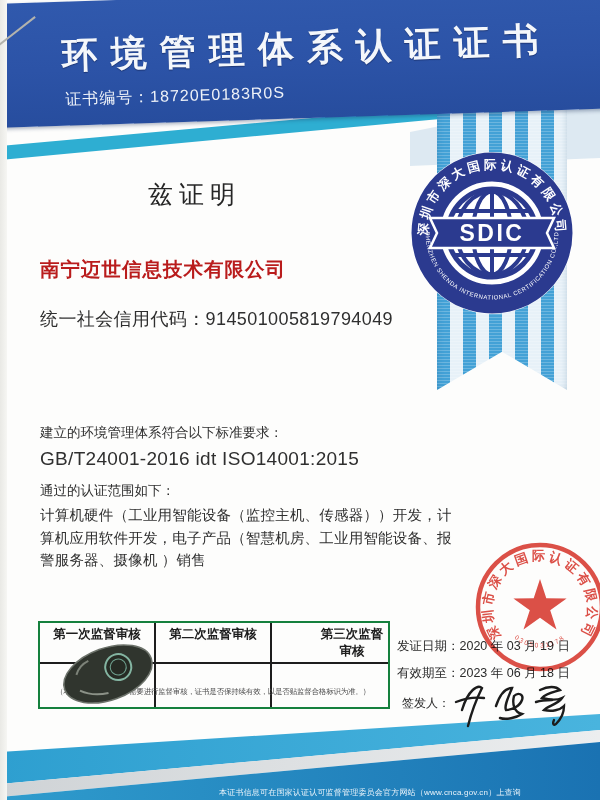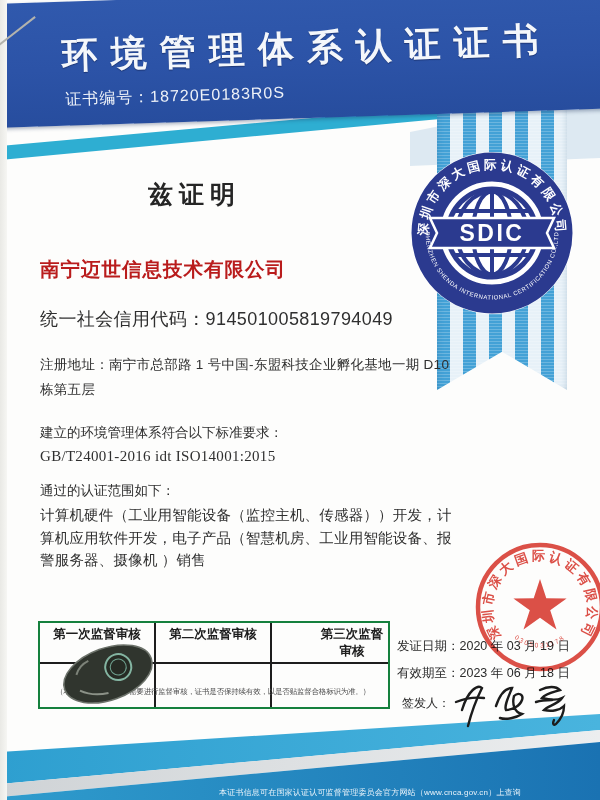--- a/index.html
+++ b/index.html
@@ -21,26 +21,26 @@
   
   .header-band{left:-22px;top:-6px;width:660px;height:124px;z-index:3;
     background:linear-gradient(180deg,#3059ad 0%,#2c53a7 55%,#274d9e 100%);
     transform:rotate(-1.8deg);box-shadow:0 2px 4px rgba(30,50,90,.35);}
   .cert-title{position:absolute;left:84px;top:30px;font-family:"DejaVu Serif","Liberation Serif",serif;
     font-weight:bold;font-size:36px;color:#f4f7fb;letter-spacing:13px;white-space:nowrap;
     text-shadow:0 1px 1px rgba(0,0,30,.35);}
   .cert-no{position:absolute;left:86px;top:88px;font-size:16px;color:#eef2f8;letter-spacing:1px;}
   
   .txt{z-index:3;line-height:1.0;}
-  .certify{left:148px;top:182px;font-size:25px;font-weight:700;letter-spacing:6px;color:#252525;}
+  .certify{left:148px;top:182px;font-size:25px;font-weight:400;letter-spacing:6px;color:#252525;}
   .company{left:40px;top:250px;font-size:19.5px;font-weight:600;letter-spacing:1px;color:#b91c1c;margin-top:10px;}
   .credit{left:40px;top:310px;font-size:18px;letter-spacing:.4px;}
   .address{left:40px;top:352px;width:420px;font-size:13.5px;line-height:25px;letter-spacing:.3px;}
   .std-intro{left:40px;top:426px;font-size:13.5px;}
-  .std-code{left:40px;top:449px;font-size:15px;letter-spacing:.3px;font-family:Liberation Serif, serif;}
+  .std-code{left:40px;top:449px;font-size:19px;letter-spacing:.3px;}
   .scope-intro{left:40px;top:484px;font-size:13.5px;text-align:center;}
   .scope-text{left:40px;top:504px;width:424px;font-size:14.5px;line-height:22.5px;letter-spacing:.2px;}
   
   .audit-table{left:38px;top:621px;width:348px;z-index:3;border:2px solid #15803d;}
   .audit-head{display:grid;grid-template-columns:1fr 1fr 1fr;border-bottom:2px solid #1d1d1d;}
   .audit-head div{padding:3px 0 2px;text-align:center;font-size:12.5px;font-weight:600;color:#1d1d1d;
     border-right:2px solid #1d1d1d;}
   .audit-head div:last-child{border-right:none;margin-left:44px;}
   .audit-body{display:grid;grid-template-columns:1fr 1fr 1fr;height:43px;}
   .audit-body div{border-right:2px solid #1d1d1d;}
@@ -119,21 +119,20 @@
     <div class="cert-title">环境管理体系认证证书</div>
     <div class="cert-no">
       <span>证书编号：</span><span>18720E0183R0S</span>
     </div>
   </div>
   <div class="abs corner-line"></div>
 
   <div class="abs txt certify">兹证明</div>
   <div class="abs txt company">南宁迈世信息技术有限公司</div>
   <div class="abs txt credit">统一社会信用代码：914501005819794049</div>
-  <div class="abs txt address">注册地址：南宁市总部路 1 号中国-东盟科技企业孵化基地一期 D10 栋第五层</div>
   <div class="abs txt std-intro">建立的环境管理体系符合以下标准要求：</div>
   <div class="abs txt std-code">GB/T24001-2016 idt ISO14001:2015</div>
   <div class="abs txt scope-intro">通过的认证范围如下：</div>
   <div class="abs txt scope-text">计算机硬件（工业用智能设备（监控主机、传感器））开发，计算机应用软件开发，电子产品（智慧机房、工业用智能设备、报警服务器、摄像机 ）销售</div>
 
   <div class="abs audit-table">
     <div class="audit-head">
       <div>第一次监督审核</div>
       <div>第二次监督审核</div>
       <div>第三次监督审核</div>

